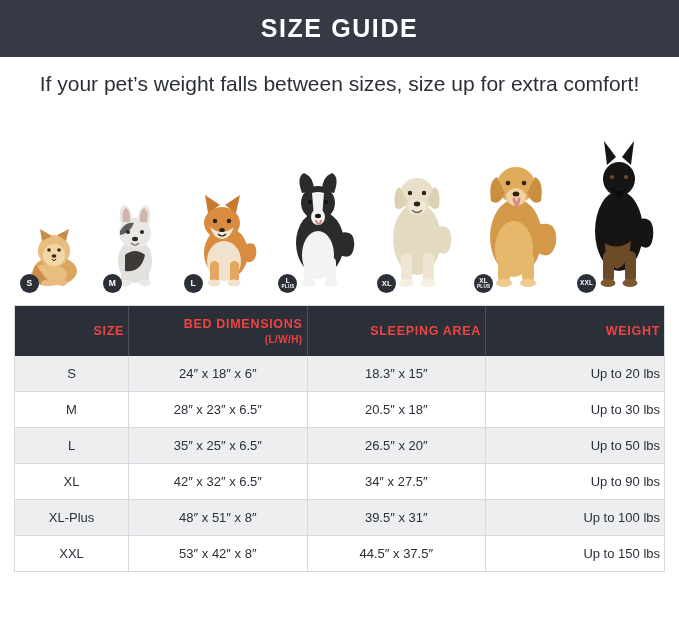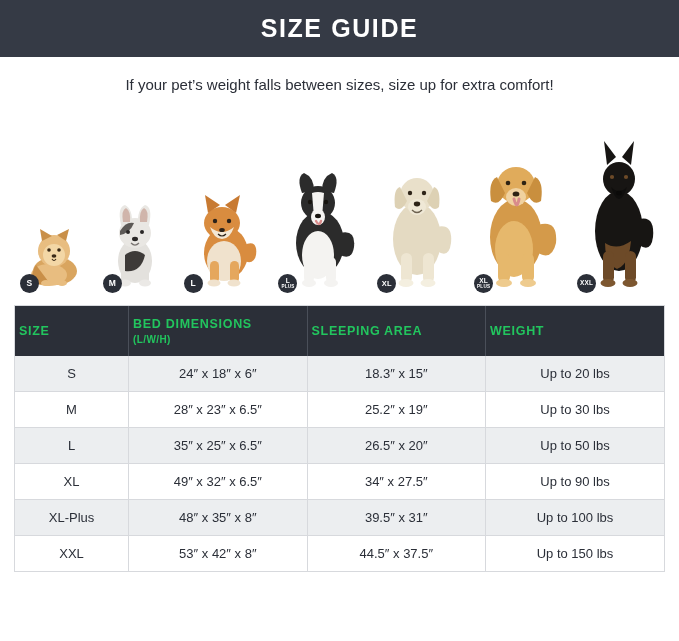--- a/index.html
+++ b/index.html
@@ -40,21 +40,21 @@
 
   
   .subtitle-wrap {
     height: 54px;
     display: flex;
     align-items: center;
     justify-content: center;
     padding: 0 20px;
   }
   .subtitle {
-    font-size: 15px;
+    font-size: 21px;
     color: #2b2f38;
     text-align: center;
   }
 
   
   .dogs {
     position: relative;
     height: 180px;
     margin: 0 14px 0 14px;
     display: flex;
@@ -104,46 +104,46 @@
     border-bottom: none;
     box-sizing: border-box;
   }
   table {
     border-collapse: collapse;
     width: 100%;
     table-layout: fixed;
   }
   thead th {
     background: #2b2f38;
-    color: #22c55e;
+    color: #ef4444;
     font-size: 12.5px;
     font-weight: bold;
     letter-spacing: 0.7px;
     padding: 11px 4px 11px 4px;
-    text-align: left;
+    text-align: right;
     border-right: 1px solid #4a4f59;
     vertical-align: middle;
   }
   thead th:last-child { border-right: none; }
   thead th .sub {
     display: block;
     font-size: 10px;
     font-weight: bold;
     letter-spacing: 0.4px;
     margin-top: 3px;
   }
   tbody td {
     font-size: 13px;
     text-align: center;
     padding: 10px 4px;
     border-right: 1px solid #d7d9dd;
     border-bottom: 1px solid #d7d9dd;
     color: #2b2f38;
   }
-  tbody td:last-child { border-right: none; }
+  tbody td:last-child { border-right: none; text-align: right; }
   tbody tr:nth-child(odd) td { background: #eceef0; }
   tbody tr:nth-child(even) td { background: #ffffff; }
 
   .col-size { width: 17.5%; }
   .col-bed { width: 27.5%; }
   .col-sleep { width: 27.5%; }
   .col-weight { width: 27.5%; }
 </style>
 </head>
 <body>
@@ -379,38 +379,38 @@
       <tbody>
         <tr>
           <td>S</td>
           <td>24″ x 18″ x 6″</td>
           <td>18.3″ x 15″</td>
           <td>Up to 20 lbs</td>
         </tr>
         <tr>
           <td>M</td>
           <td>28″ x 23″ x 6.5″</td>
-          <td>25.2″ x 19″</td>
+          <td>20.5″ x 18″</td>
           <td>Up to 30 lbs</td>
         </tr>
         <tr>
           <td>L</td>
           <td>35″ x 25″ x 6.5″</td>
           <td>26.5″ x 20″</td>
           <td>Up to 50 lbs</td>
         </tr>
         <tr>
           <td>XL</td>
-          <td>49″ x 32″ x 6.5″</td>
+          <td>42″ x 32″ x 6.5″</td>
           <td>34″ x 27.5″</td>
           <td>Up to 90 lbs</td>
         </tr>
         <tr>
           <td>XL-Plus</td>
-          <td>48″ x 35″ x 8″</td>
+          <td>48″ x 51″ x 8″</td>
           <td>39.5″ x 31″</td>
           <td>Up to 100 lbs</td>
         </tr>
         <tr>
           <td>XXL</td>
           <td>53″ x 42″ x 8″</td>
           <td>44.5″ x 37.5″</td>
           <td>Up to 150 lbs</td>
         </tr>
       </tbody>

